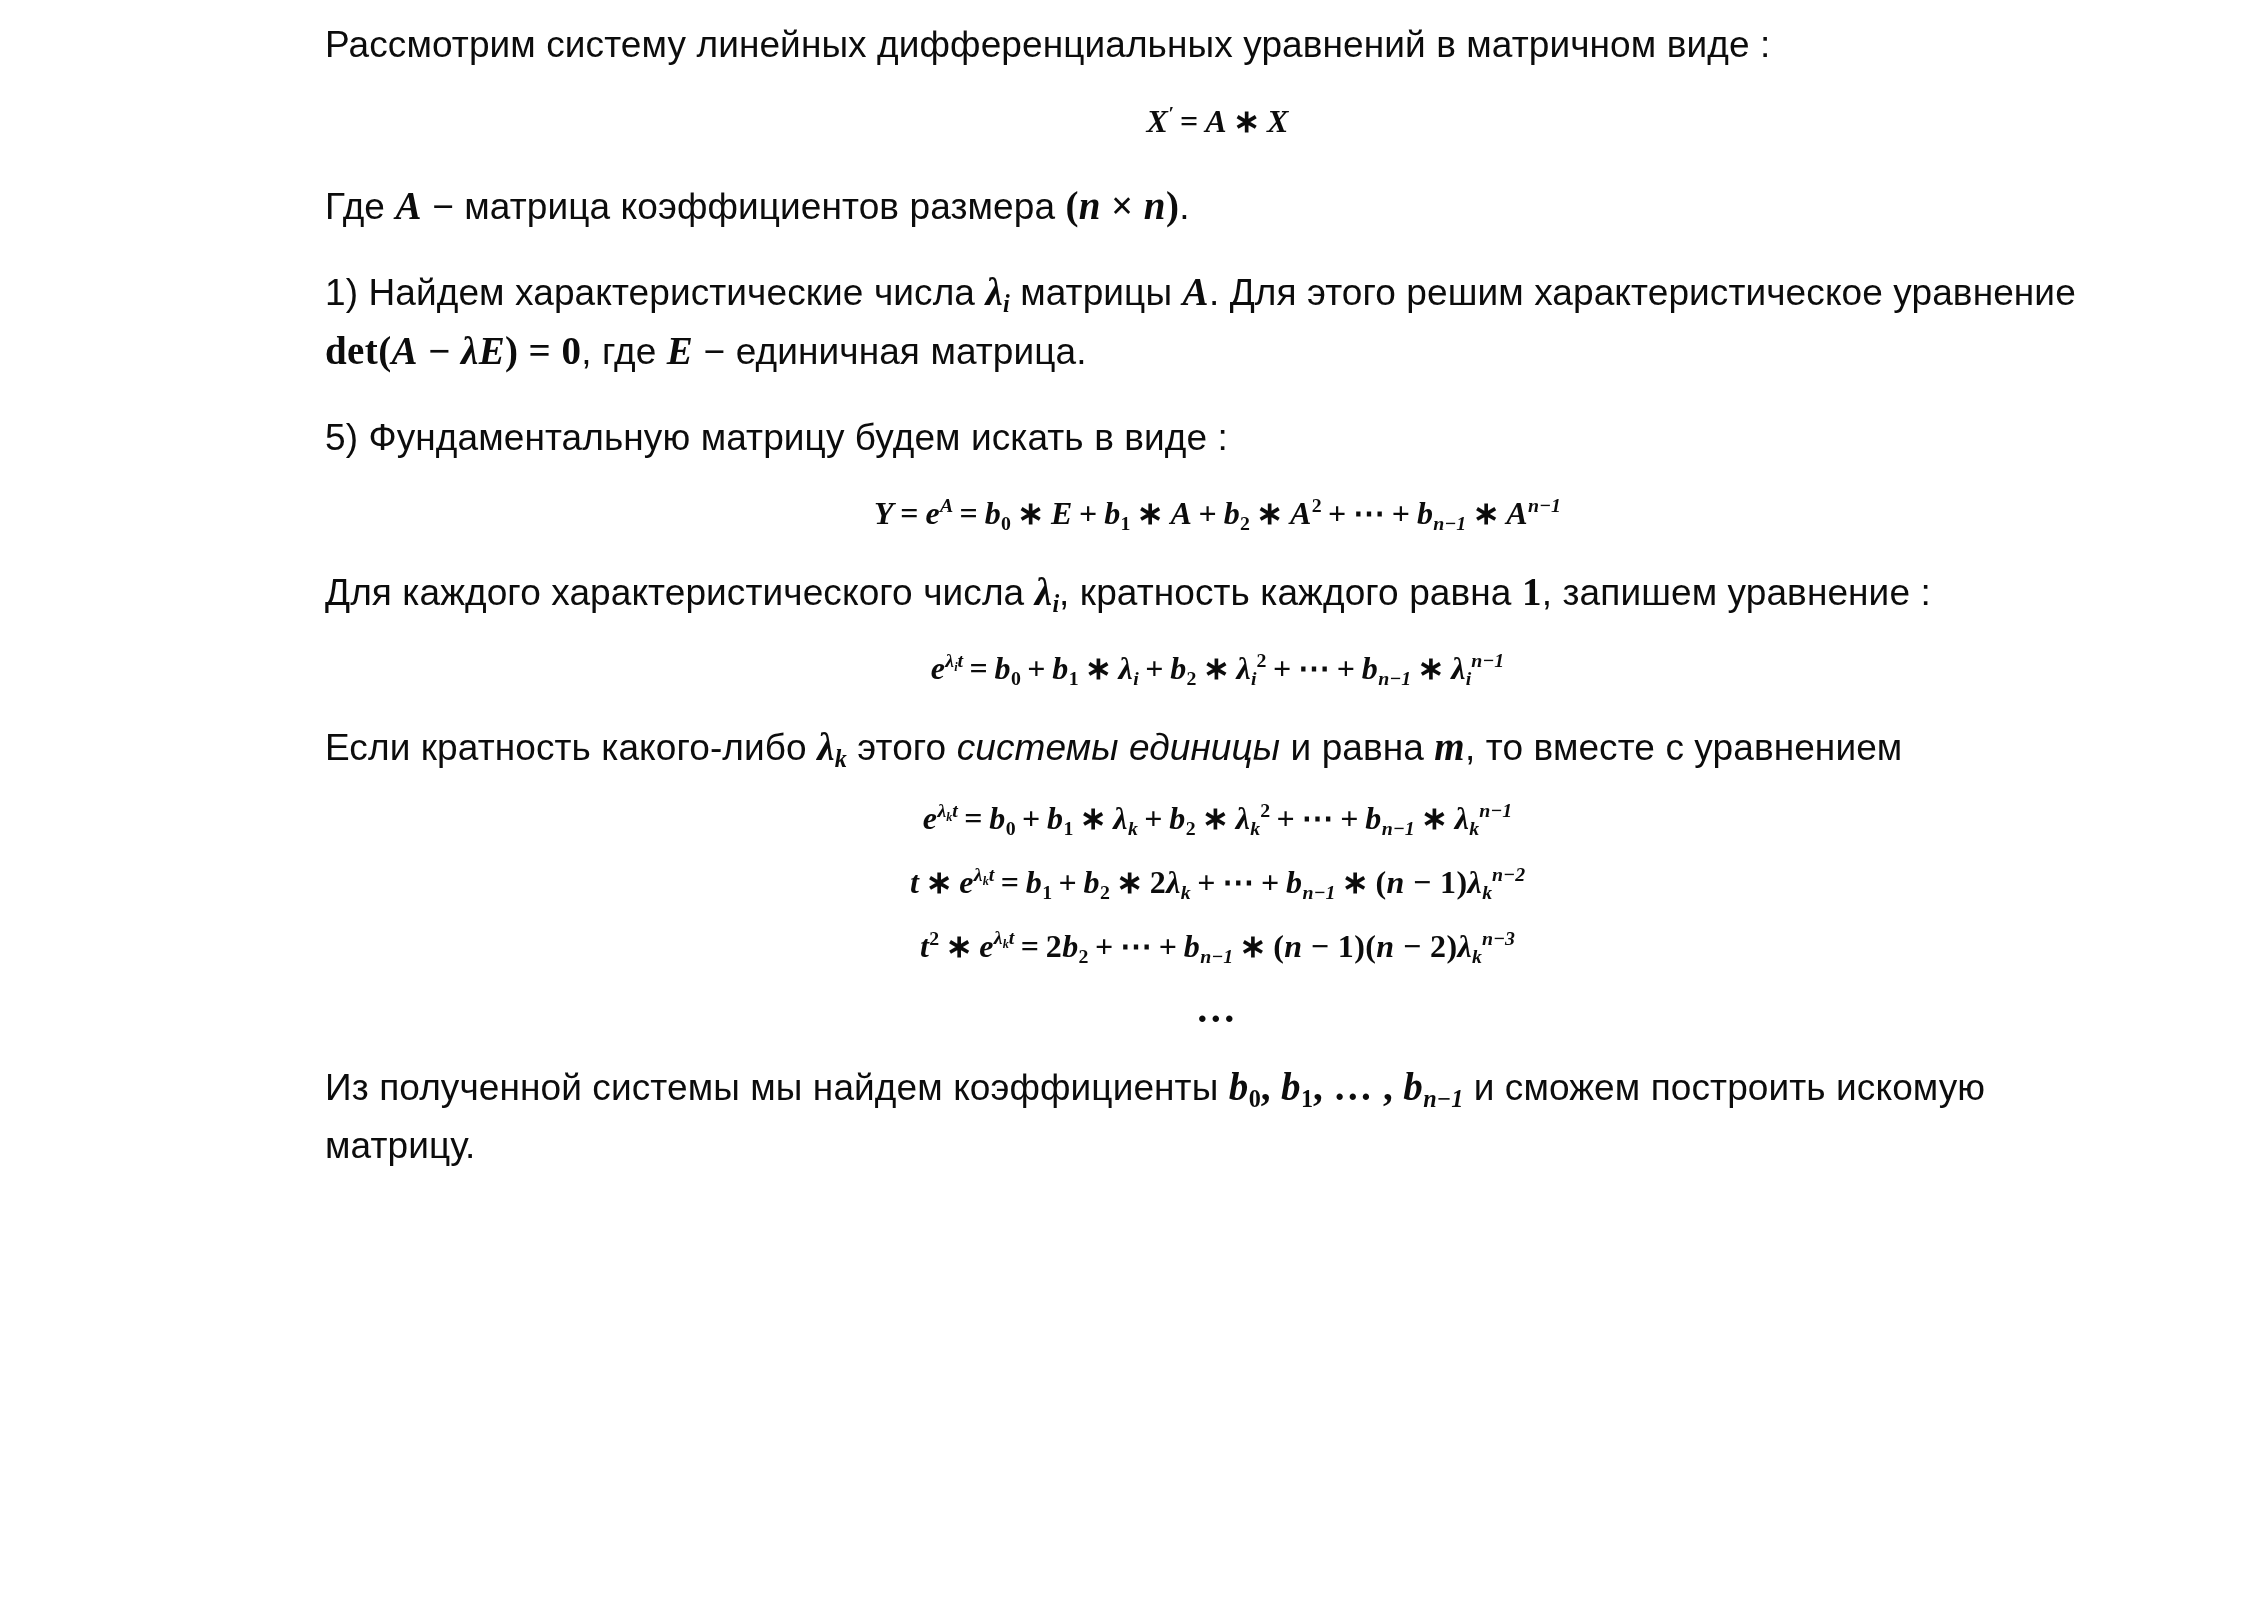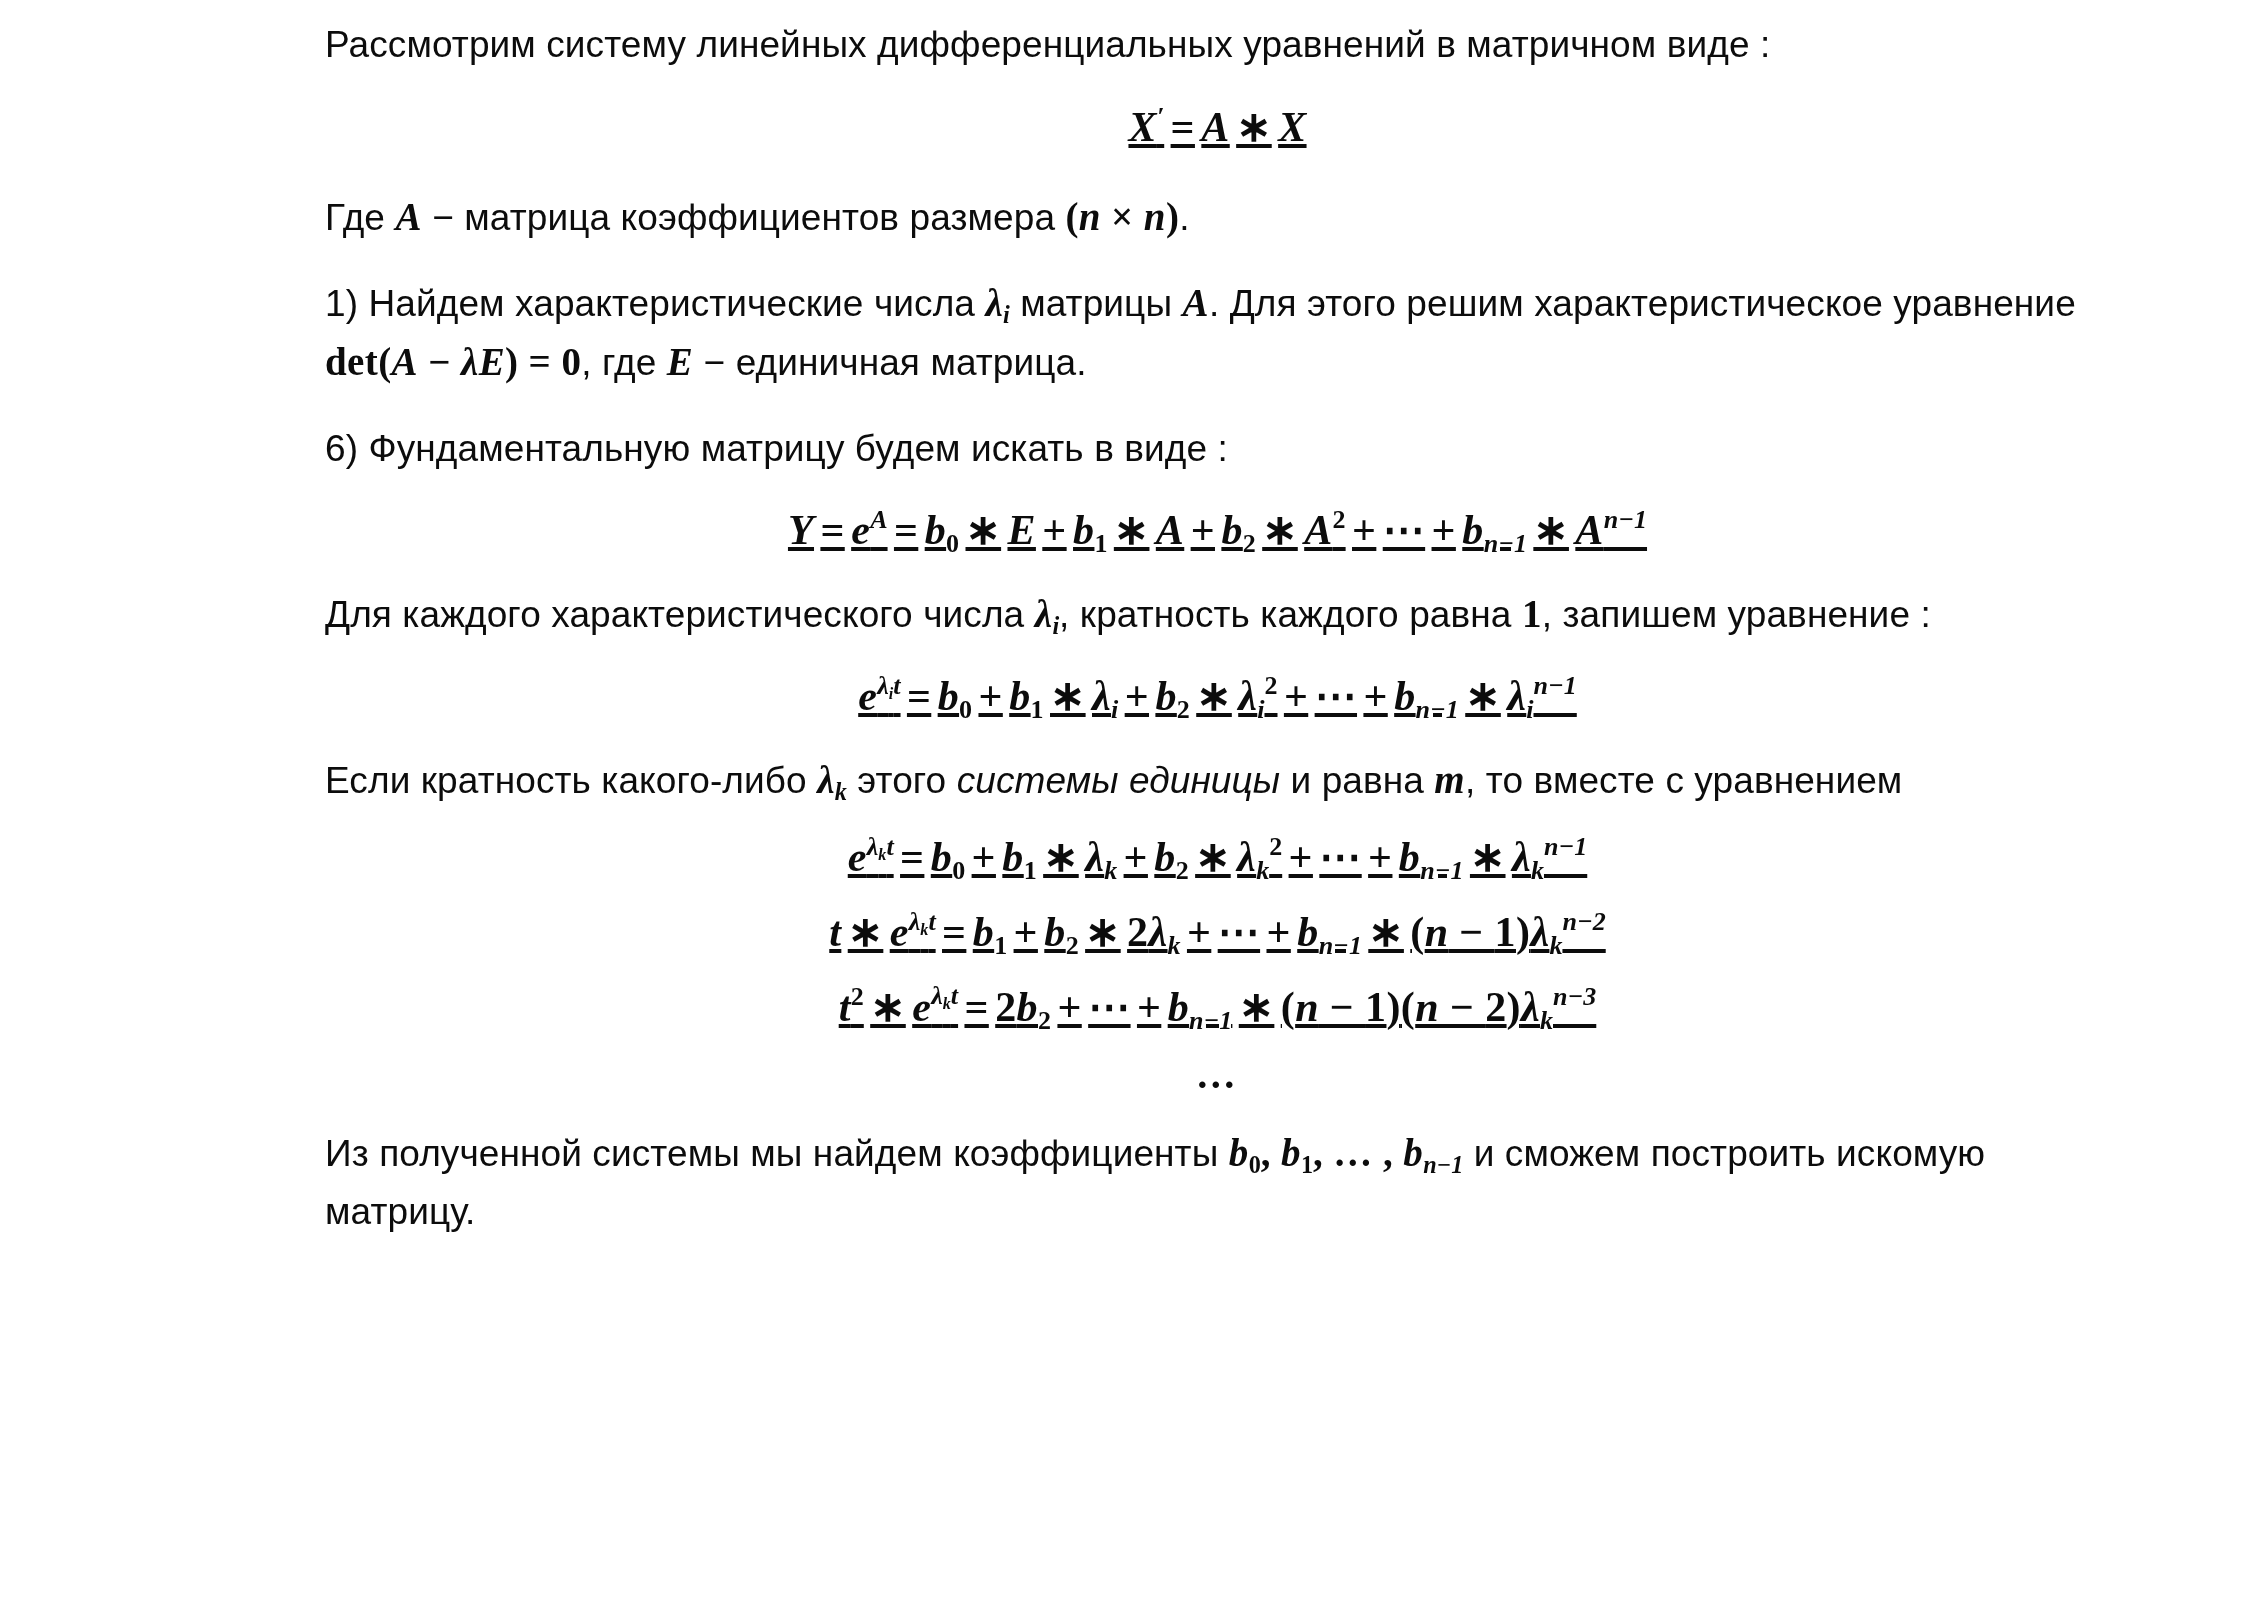--- a/index.html
+++ b/index.html
@@ -71,21 +71,21 @@
   sub.m { vertical-align: -0.30em; }
   sup.m { vertical-align: 0.62em; }
   sub.m .up, sup.m .up { font-style: normal; }
 
   
   .eq {
     text-align: center;
     margin: 0 0 31px 0;
     padding: 0;
   }
-  .eq .math { font-size: 42px; text-decoration: underline; }
+  .eq .math { font-size: 32px; }
   .eq-1 { margin-top: 22px; margin-bottom: 37px; }
   .eq-tight { margin-bottom: 25.6px; }
 
   .ellipsis-line {
     text-align: center;
     font-family: "Liberation Serif", serif;
     font-weight: bold;
     font-size: 40px;
     letter-spacing: 3.7px;
     margin: 24px 0 31px 0;
@@ -103,21 +103,21 @@
 
   <div class="eq eq-1">
     <span class="math"><span>X</span><sup class="m">′</sup><span class="op">=</span><span>A</span><span class="op">∗</span><span>X</span></span>
   </div>
 
   <p class="para"><span>Где </span><span class="math">A</span><span> − </span><span>матрица коэффициентов размера </span><span class="math"><span class="up">(</span><span>n</span><span class="up"> × </span><span>n</span><span class="up">)</span></span><span>.</span></p>
 
   <p class="para"><span>1) Найдем характеристические числа </span><span class="math"><span>λ</span><sub class="m">i</sub></span><span> матрицы </span><span class="math">A</span><span>. Для этого решим характеристическое уравнение </span><span class="math"><span class="up">det</span><span class="up">(</span><span>A</span><span class="up"> − </span><span>λ</span><span>E</span><span class="up">)</span><span class="up"> = </span><span class="up">0</span></span><span>, где </span><span class="math">E</span><span> − </span><span>единичная матрица.</span></p>
 
   <p class="para">
-    <span>6) Фундаментальную матрицу будем искать в виде :</span>
+    <span>5) Фундаментальную матрицу будем искать в виде :</span>
   </p>
 
   <div class="eq">
     <span class="math"><span>Y</span><span class="op">=</span><span>e</span><sup class="m">A</sup><span class="op">=</span><span>b</span><sub class="m"><span class="up">0</span></sub><span class="op">∗</span><span>E</span><span class="op">+</span><span>b</span><sub class="m"><span class="up">1</span></sub><span class="op">∗</span><span>A</span><span class="op">+</span><span>b</span><sub class="m"><span class="up">2</span></sub><span class="op">∗</span><span>A</span><sup class="m"><span class="up">2</span></sup><span class="op">+</span><span class="up">⋯</span><span class="op">+</span><span>b</span><sub class="m">n−1</sub><span class="op">∗</span><span>A</span><sup class="m">n−1</sup></span>
   </div>
 
   <p class="para"><span>Для каждого характеристического числа </span><span class="math"><span>λ</span><sub class="m">i</sub></span><span>, кратность каждого равна </span><span class="math"><span class="up">1</span></span><span>, запишем уравнение :</span></p>
 
   <div class="eq">
     <span class="math"><span>e</span><sup class="m"><span>λ</span><sub class="m">i</sub><span>t</span></sup><span class="op">=</span><span>b</span><sub class="m"><span class="up">0</span></sub><span class="op">+</span><span>b</span><sub class="m"><span class="up">1</span></sub><span class="op">∗</span><span>λ</span><sub class="m">i</sub><span class="op">+</span><span>b</span><sub class="m"><span class="up">2</span></sub><span class="op">∗</span><span>λ</span><sub class="m">i</sub><sup class="m"><span class="up">2</span></sup><span class="op">+</span><span class="up">⋯</span><span class="op">+</span><span>b</span><sub class="m">n−1</sub><span class="op">∗</span><span>λ</span><sub class="m">i</sub><sup class="m">n−1</sup></span>

